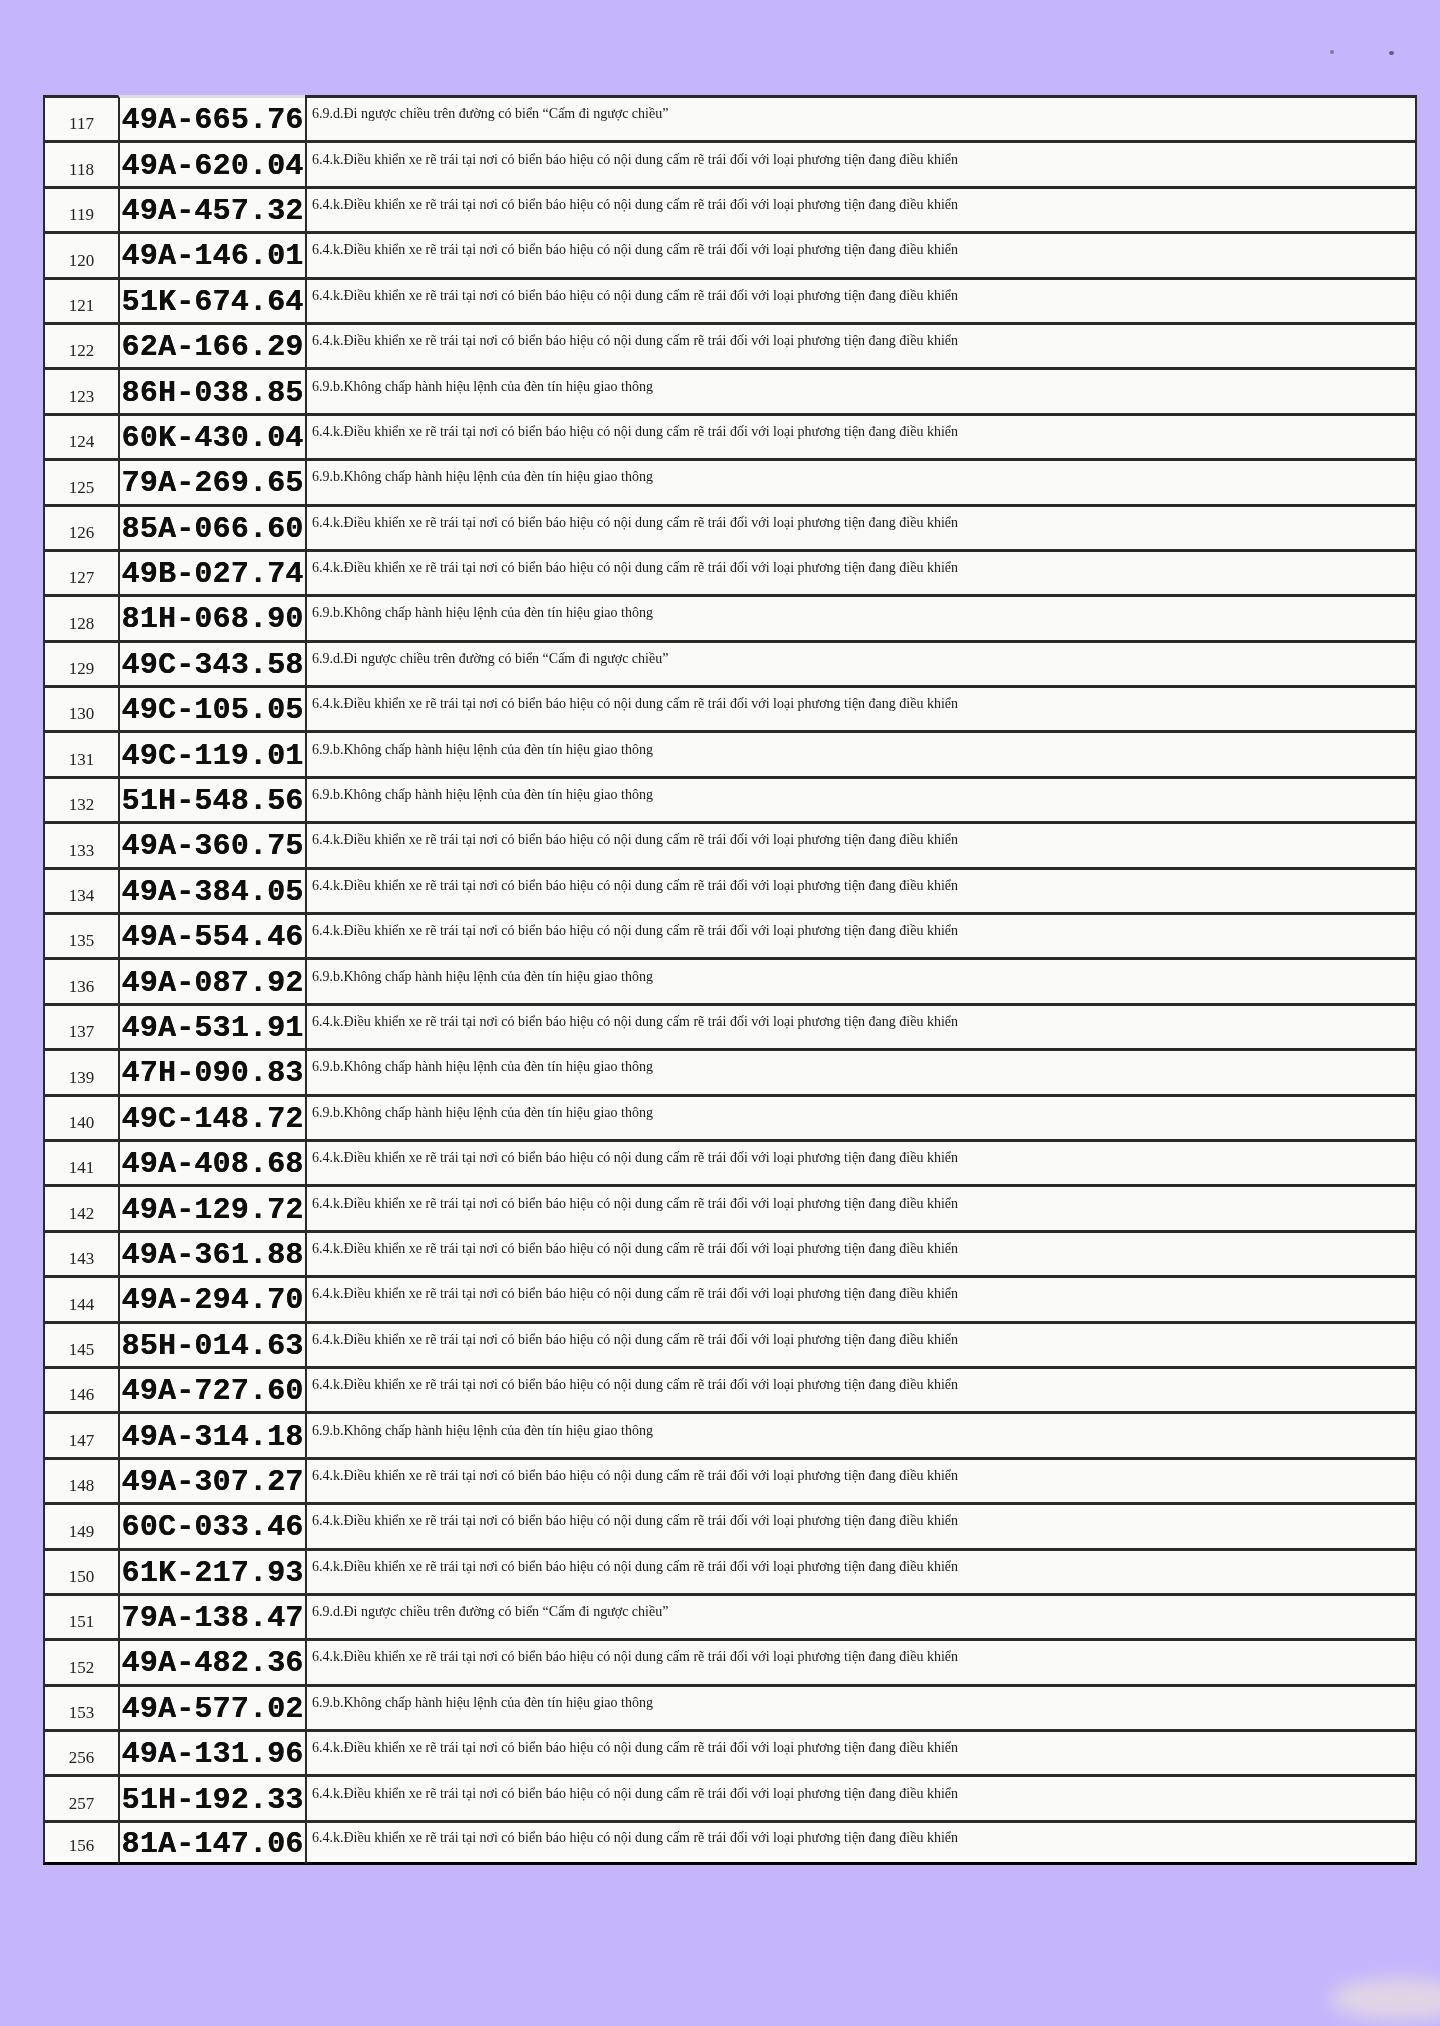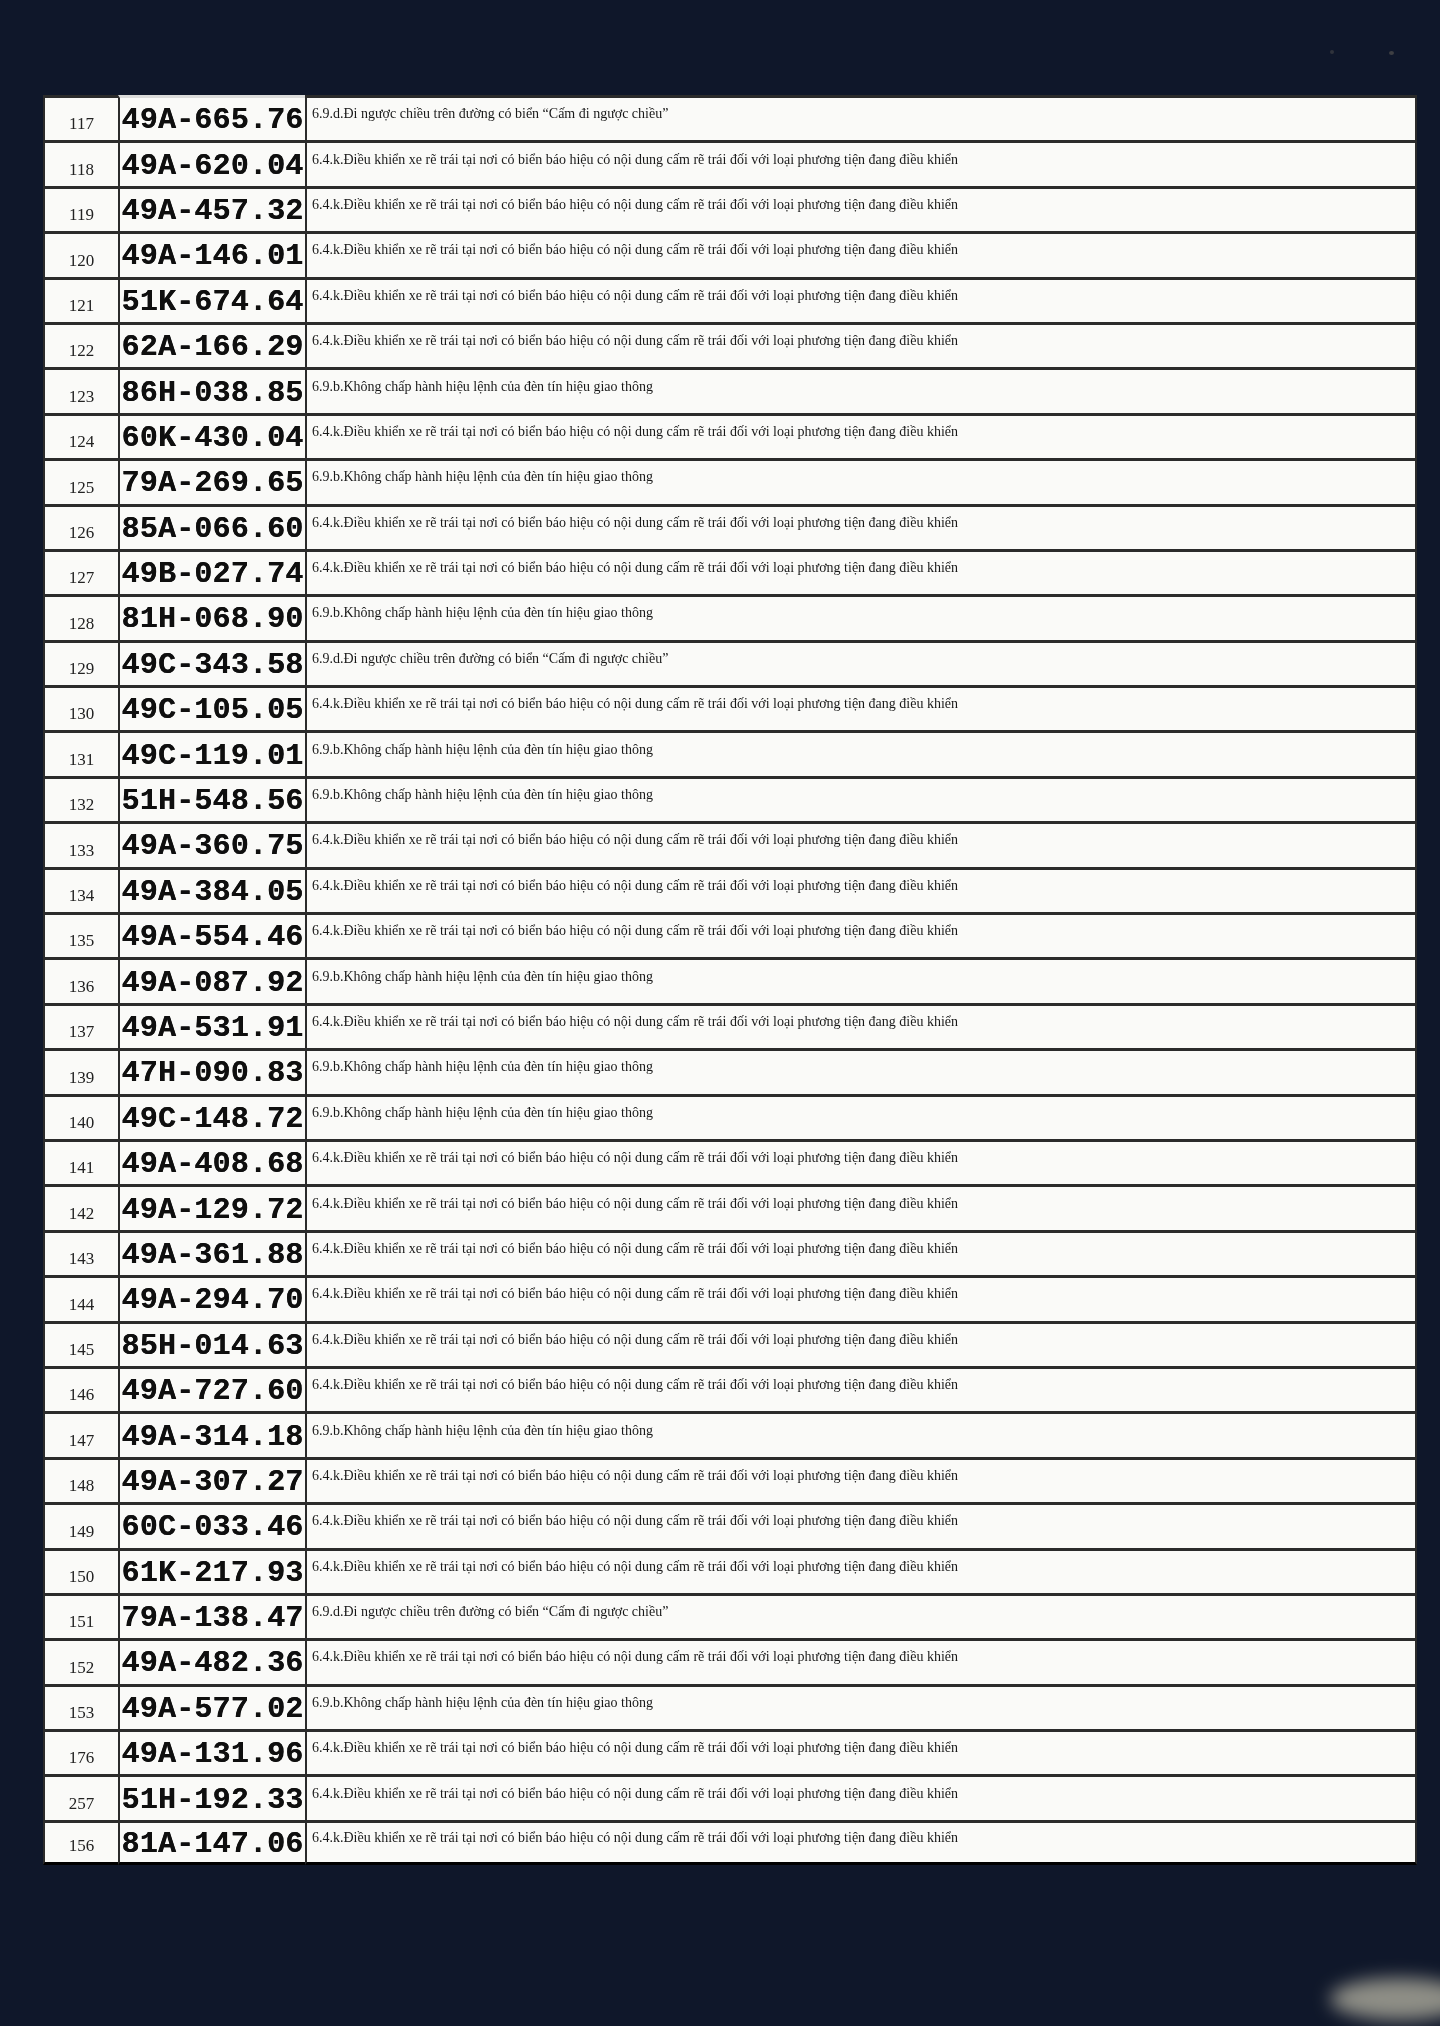--- a/index.html
+++ b/index.html
@@ -11,21 +11,21 @@
     width: 1440px;
     height: 2026px;
     position: relative;
     overflow: hidden;
     font-family: "Liberation Serif", "DejaVu Serif", serif;
     color: #1f1f1f;
   }
   .page {
     position: absolute;
     inset: 0;
-    background: #0f172a;
+    background: #c4b5fd;
   }
   
   .speck {
     position: absolute;
     border-radius: 50%;
     background: #4a4a4a;
   }
   .speck-1 { left: 1330px; top: 50px; width: 4px; height: 4px; opacity: .55; }
   .speck-2 { left: 1389px; top: 51px; width: 5px; height: 4px; opacity: .8; }
   
@@ -303,21 +303,21 @@
             <td class="cell-no">152</td>
             <td class="cell-plate">49A-482.36</td>
             <td class="cell-desc">6.4.k.Điều khiển xe rẽ trái tại nơi có biển báo hiệu có nội dung cấm rẽ trái đối với loại phương tiện đang điều khiển</td>
           </tr>
           <tr>
             <td class="cell-no">153</td>
             <td class="cell-plate">49A-577.02</td>
             <td class="cell-desc">6.9.b.Không chấp hành hiệu lệnh của đèn tín hiệu giao thông</td>
           </tr>
           <tr>
-            <td class="cell-no">176</td>
+            <td class="cell-no">256</td>
             <td class="cell-plate">49A-131.96</td>
             <td class="cell-desc">6.4.k.Điều khiển xe rẽ trái tại nơi có biển báo hiệu có nội dung cấm rẽ trái đối với loại phương tiện đang điều khiển</td>
           </tr>
           <tr>
             <td class="cell-no">257</td>
             <td class="cell-plate">51H-192.33</td>
             <td class="cell-desc">6.4.k.Điều khiển xe rẽ trái tại nơi có biển báo hiệu có nội dung cấm rẽ trái đối với loại phương tiện đang điều khiển</td>
           </tr>
           <tr>
             <td class="cell-no">156</td>

